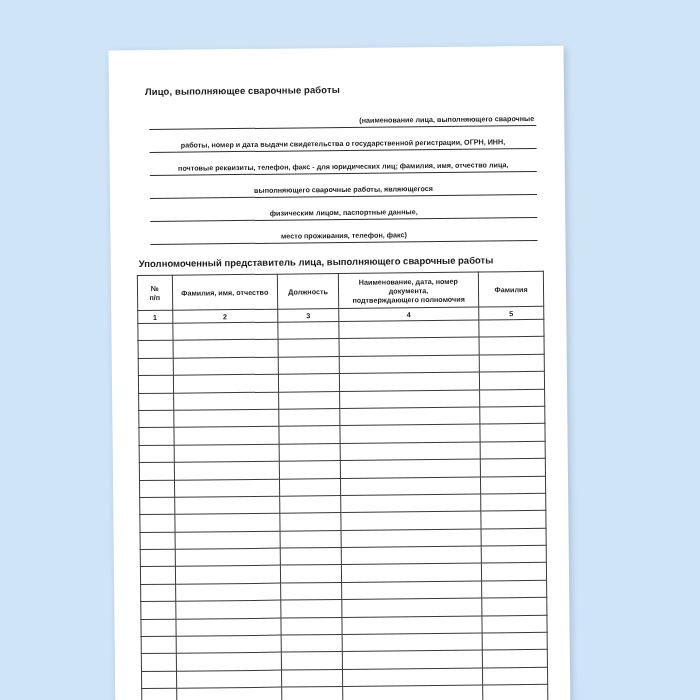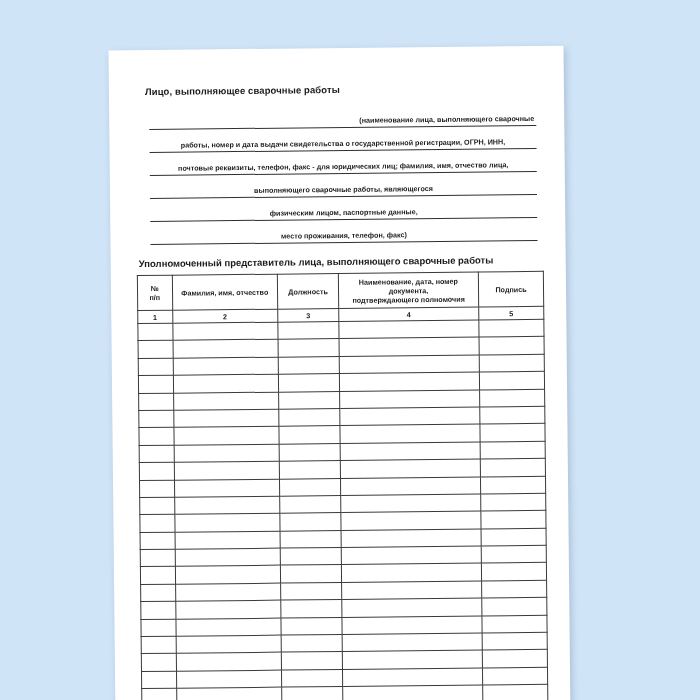--- a/index.html
+++ b/index.html
@@ -152,21 +152,21 @@
           <th class="th-stack">
             <span>№</span>
             <span>п/п</span>
           </th>
           <th>Фамилия, имя, отчество</th>
           <th>Должность</th>
           <th class="th-stack">
             <span>Наименование, дата, номер документа,</span>
             <span>подтверждающего полномочия</span>
           </th>
-          <th>Подпись</th>
+          <th>Фамилия</th>
         </tr>
         <tr>
           <td class="numrow">1</td>
           <td class="numrow">2</td>
           <td class="numrow">3</td>
           <td class="numrow">4</td>
           <td class="numrow">5</td>
         </tr>
       </thead>
       <tbody id="tbody">

